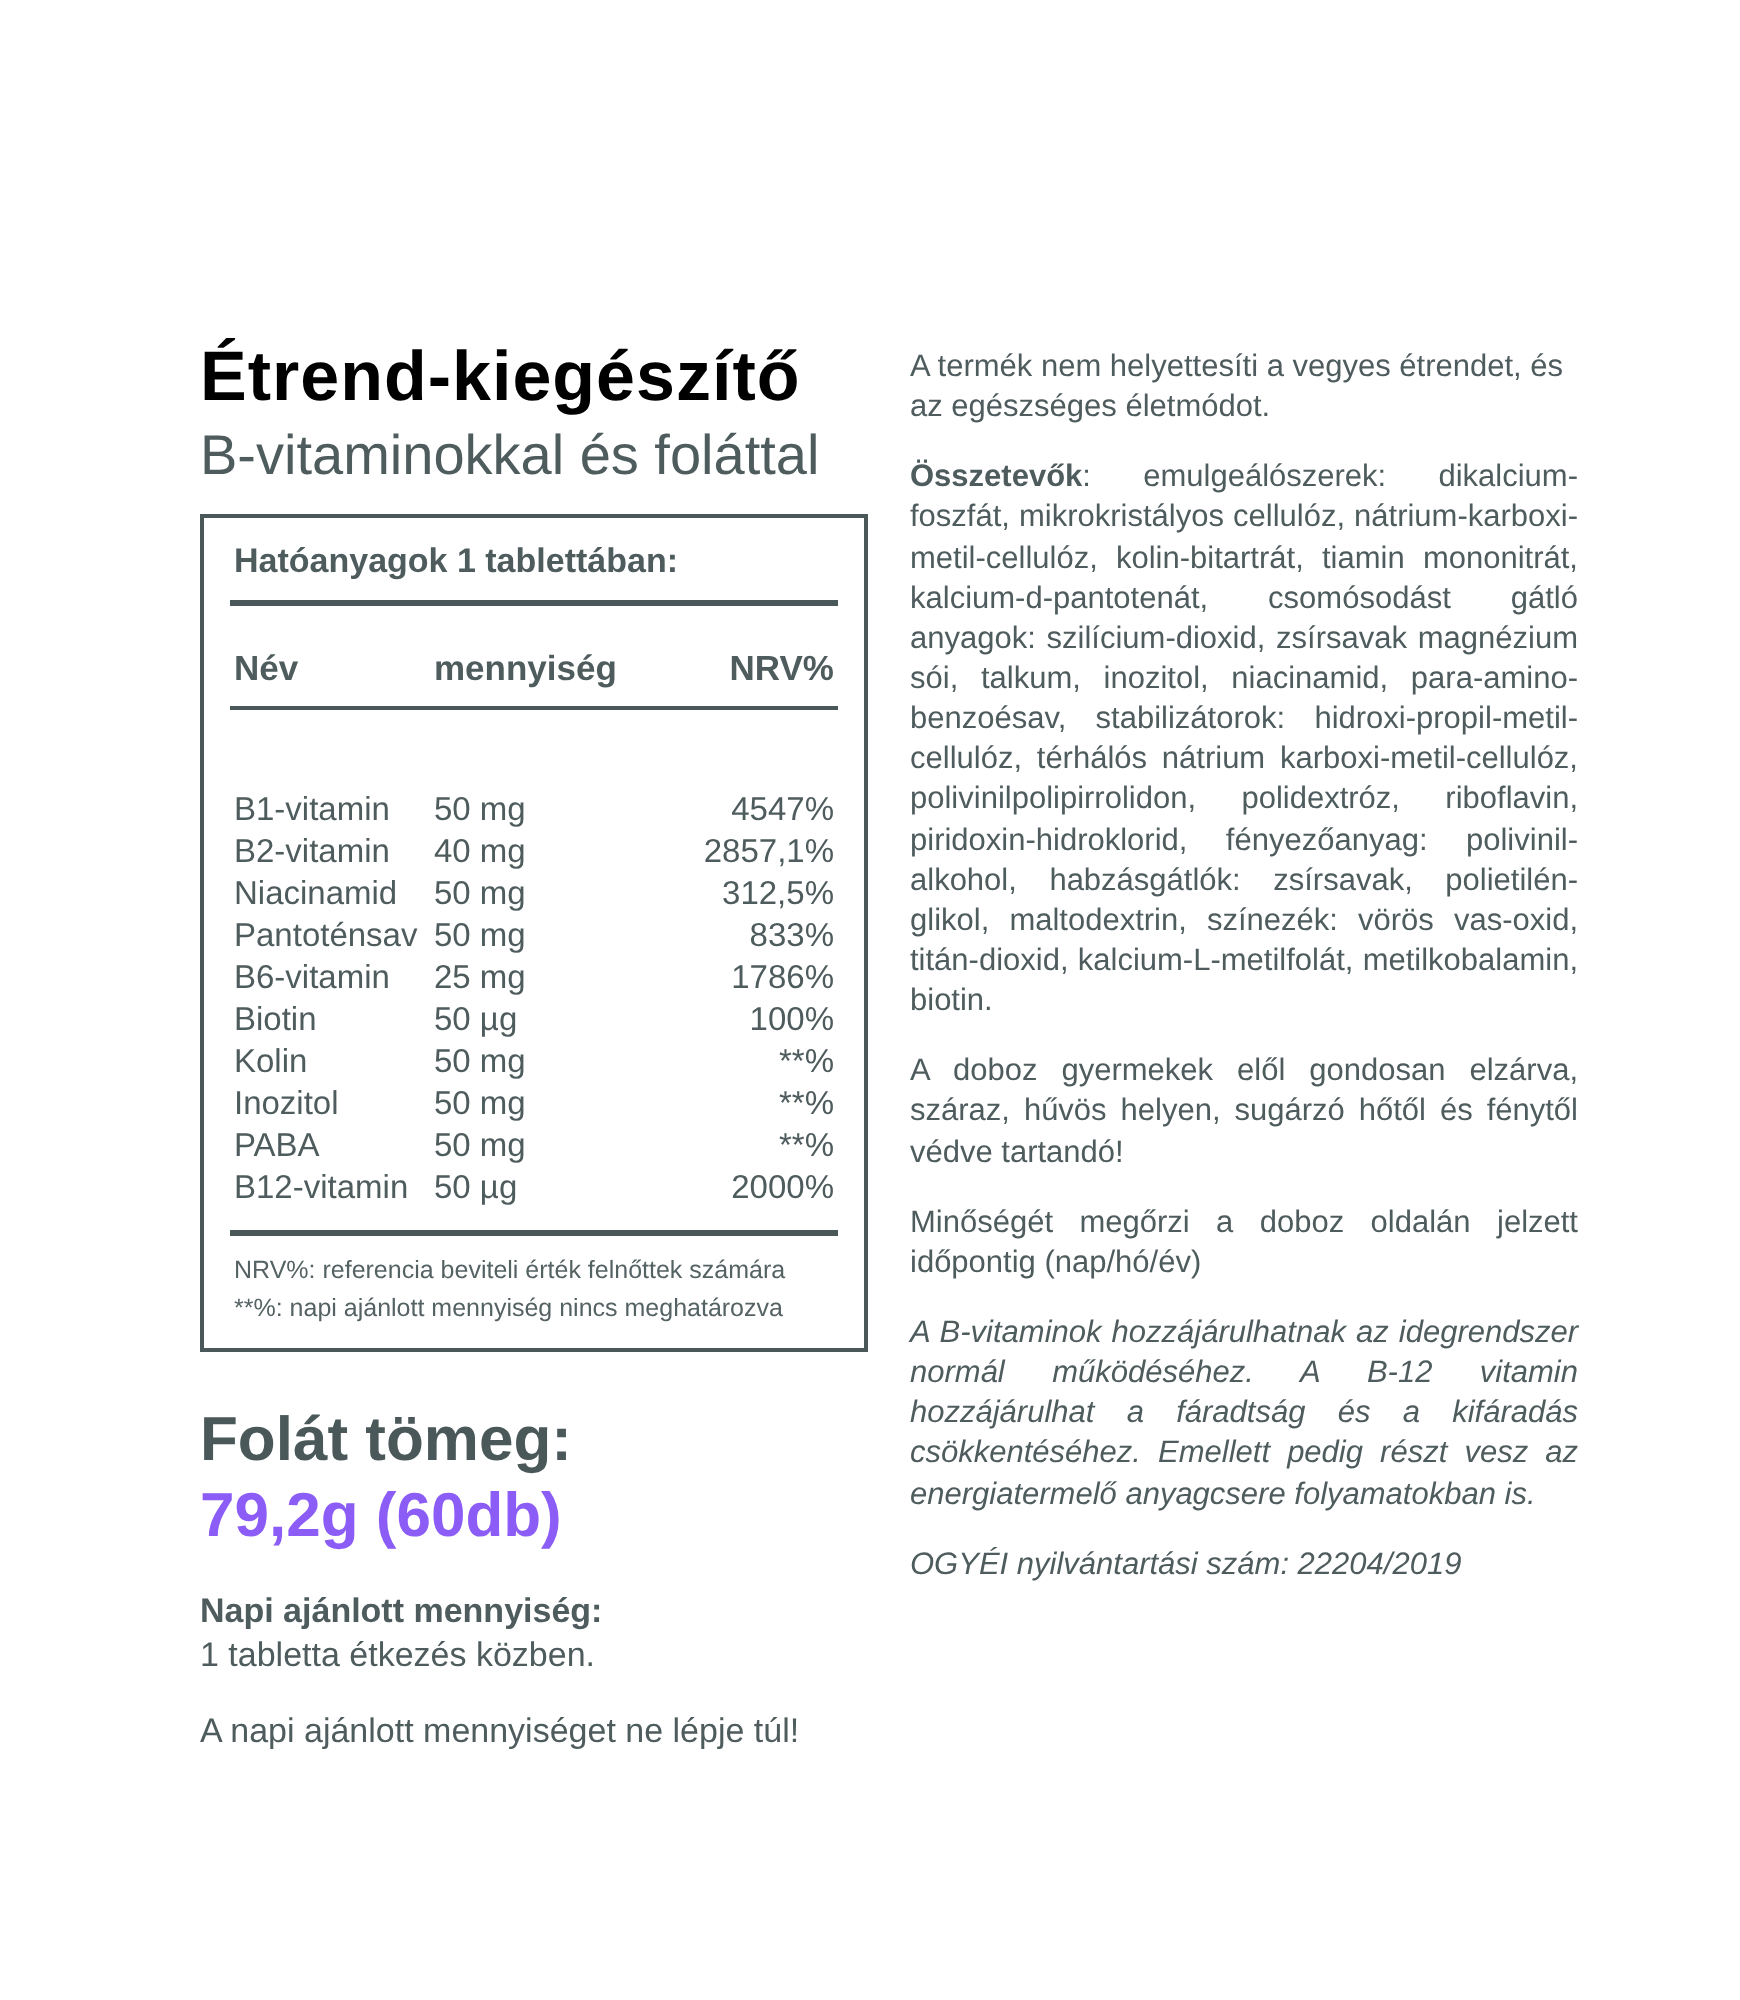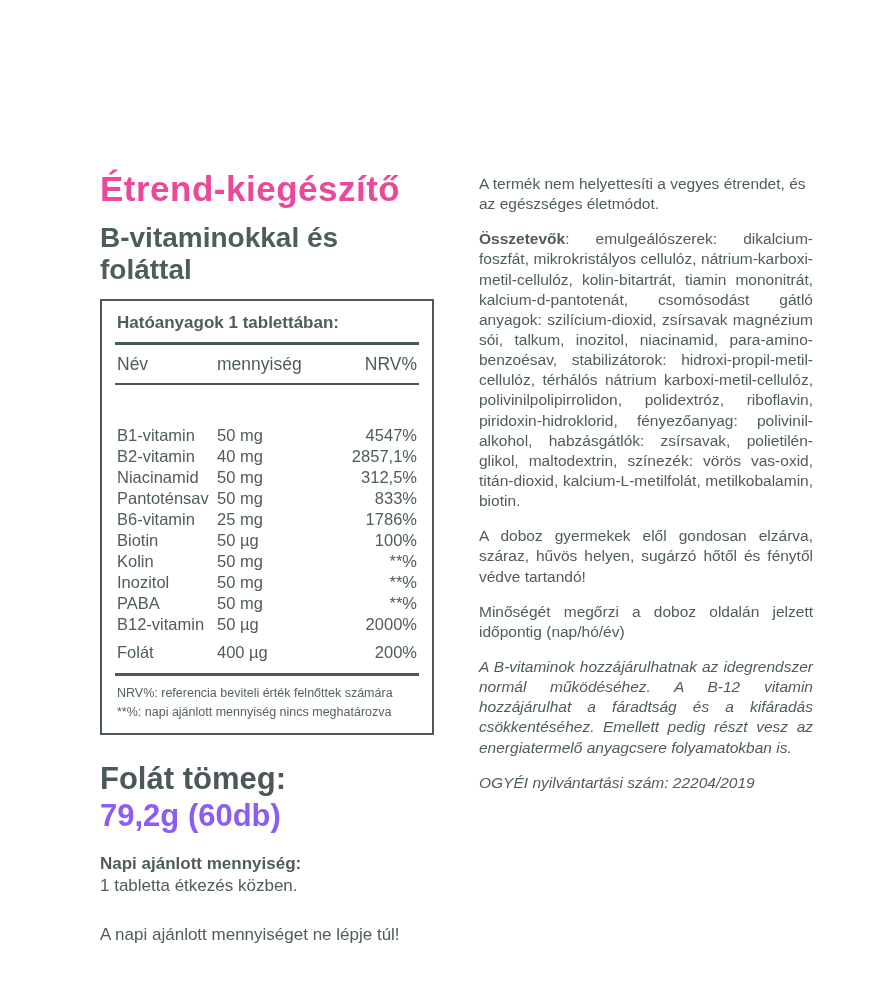--- a/index.html
+++ b/index.html
@@ -10,54 +10,55 @@
     position: relative;
     overflow: hidden;
   }
   .col-left {
     position: absolute;
     left: 100px; top: 170px;
     width: 334px;
   }
   .col-right {
     position: absolute;
-    left: 479px; top: 174px;
+    left: 455px; top: 174px;
     width: 334px;
   }
   .title {
     font-size: 35px;
     font-weight: bold;
     letter-spacing: 0.5px;
-    color: #ec4899;
+    color: #000000;
     line-height: 1.1;
   }
   .subtitle {
     font-size: 28px;
-    font-weight: bold;
+    font-weight: normal;
     color: #4f5c5e;
-    margin-top: 13px;
+    margin-top: 3px;
     line-height: 1.15;
   }
   .facts-box {
     margin-top: 13px;
     border: 2px solid #4b585a;
     padding: 10px 13px 10px 13px;
   }
   .facts-heading {
     font-size: 17px;
     font-weight: bold;
     padding: 2px 0 9px 2px;
   }
   .rule-thick { border: 0; border-top: 3px solid #4b585a; }
   .rule-thin  { border: 0; border-top: 2px solid #4b585a; }
   .t-header {
     display: flex;
     font-size: 17.5px;
-    font-weight: normal;
+    font-weight: bold;
     padding: 9px 2px 8px 2px;
+    margin-top: 12px;
   }
   .t-row {
     display: flex;
     font-size: 16.5px;
     line-height: 21px;
     padding: 0 2px;
   }
   .rows-wrap { padding: 8px 0 10px 0; margin-top: 32px; }
   .row-gap { margin-top: 7px; }
   .cell-name { flex: 1; text-align: left; }
@@ -87,21 +88,21 @@
     margin-top: 20px;
     font-size: 17px;
     font-weight: bold;
   }
   .dose-text {
     font-size: 17px;
     margin-top: 2px;
   }
   .warning {
     font-size: 17px;
-    margin-top: 29px;
+    margin-top: 18px;
   }
   .col-right p {
     font-size: 15.5px;
     line-height: 1.3;
     margin-bottom: 15px;
   }
   .justify { text-align: justify; }
   .lead-bold { font-weight: bold; }
   .address-block { font-size: 15.5px; line-height: 1.35; margin-bottom: 13px; }
   .address-line { display: block; }
@@ -175,25 +176,20 @@
       <div class="t-row">
         <span class="cell-name">PABA</span>
         <span class="cell-amount">50 mg</span>
         <span class="cell-nrv">**%</span>
       </div>
       <div class="t-row">
         <span class="cell-name">B12-vitamin</span>
         <span class="cell-amount">50 µg</span>
         <span class="cell-nrv">2000%</span>
       </div>
-      <div class="t-row row-gap">
-        <span class="cell-name">Folát</span>
-        <span class="cell-amount">400 µg</span>
-        <span class="cell-nrv">200%</span>
-      </div>
     </div>
     <hr class="rule-thick">
     <div class="footnotes">
       <div class="footnote">NRV%: referencia beviteli érték felnőttek számára</div>
       <div class="footnote">**%: napi ajánlott mennyiség nincs meghatározva</div>
     </div>
   </div>
 
   <div class="net-heading">Folát tömeg:</div>
   <div class="net-value">79,2g (60db)</div>

